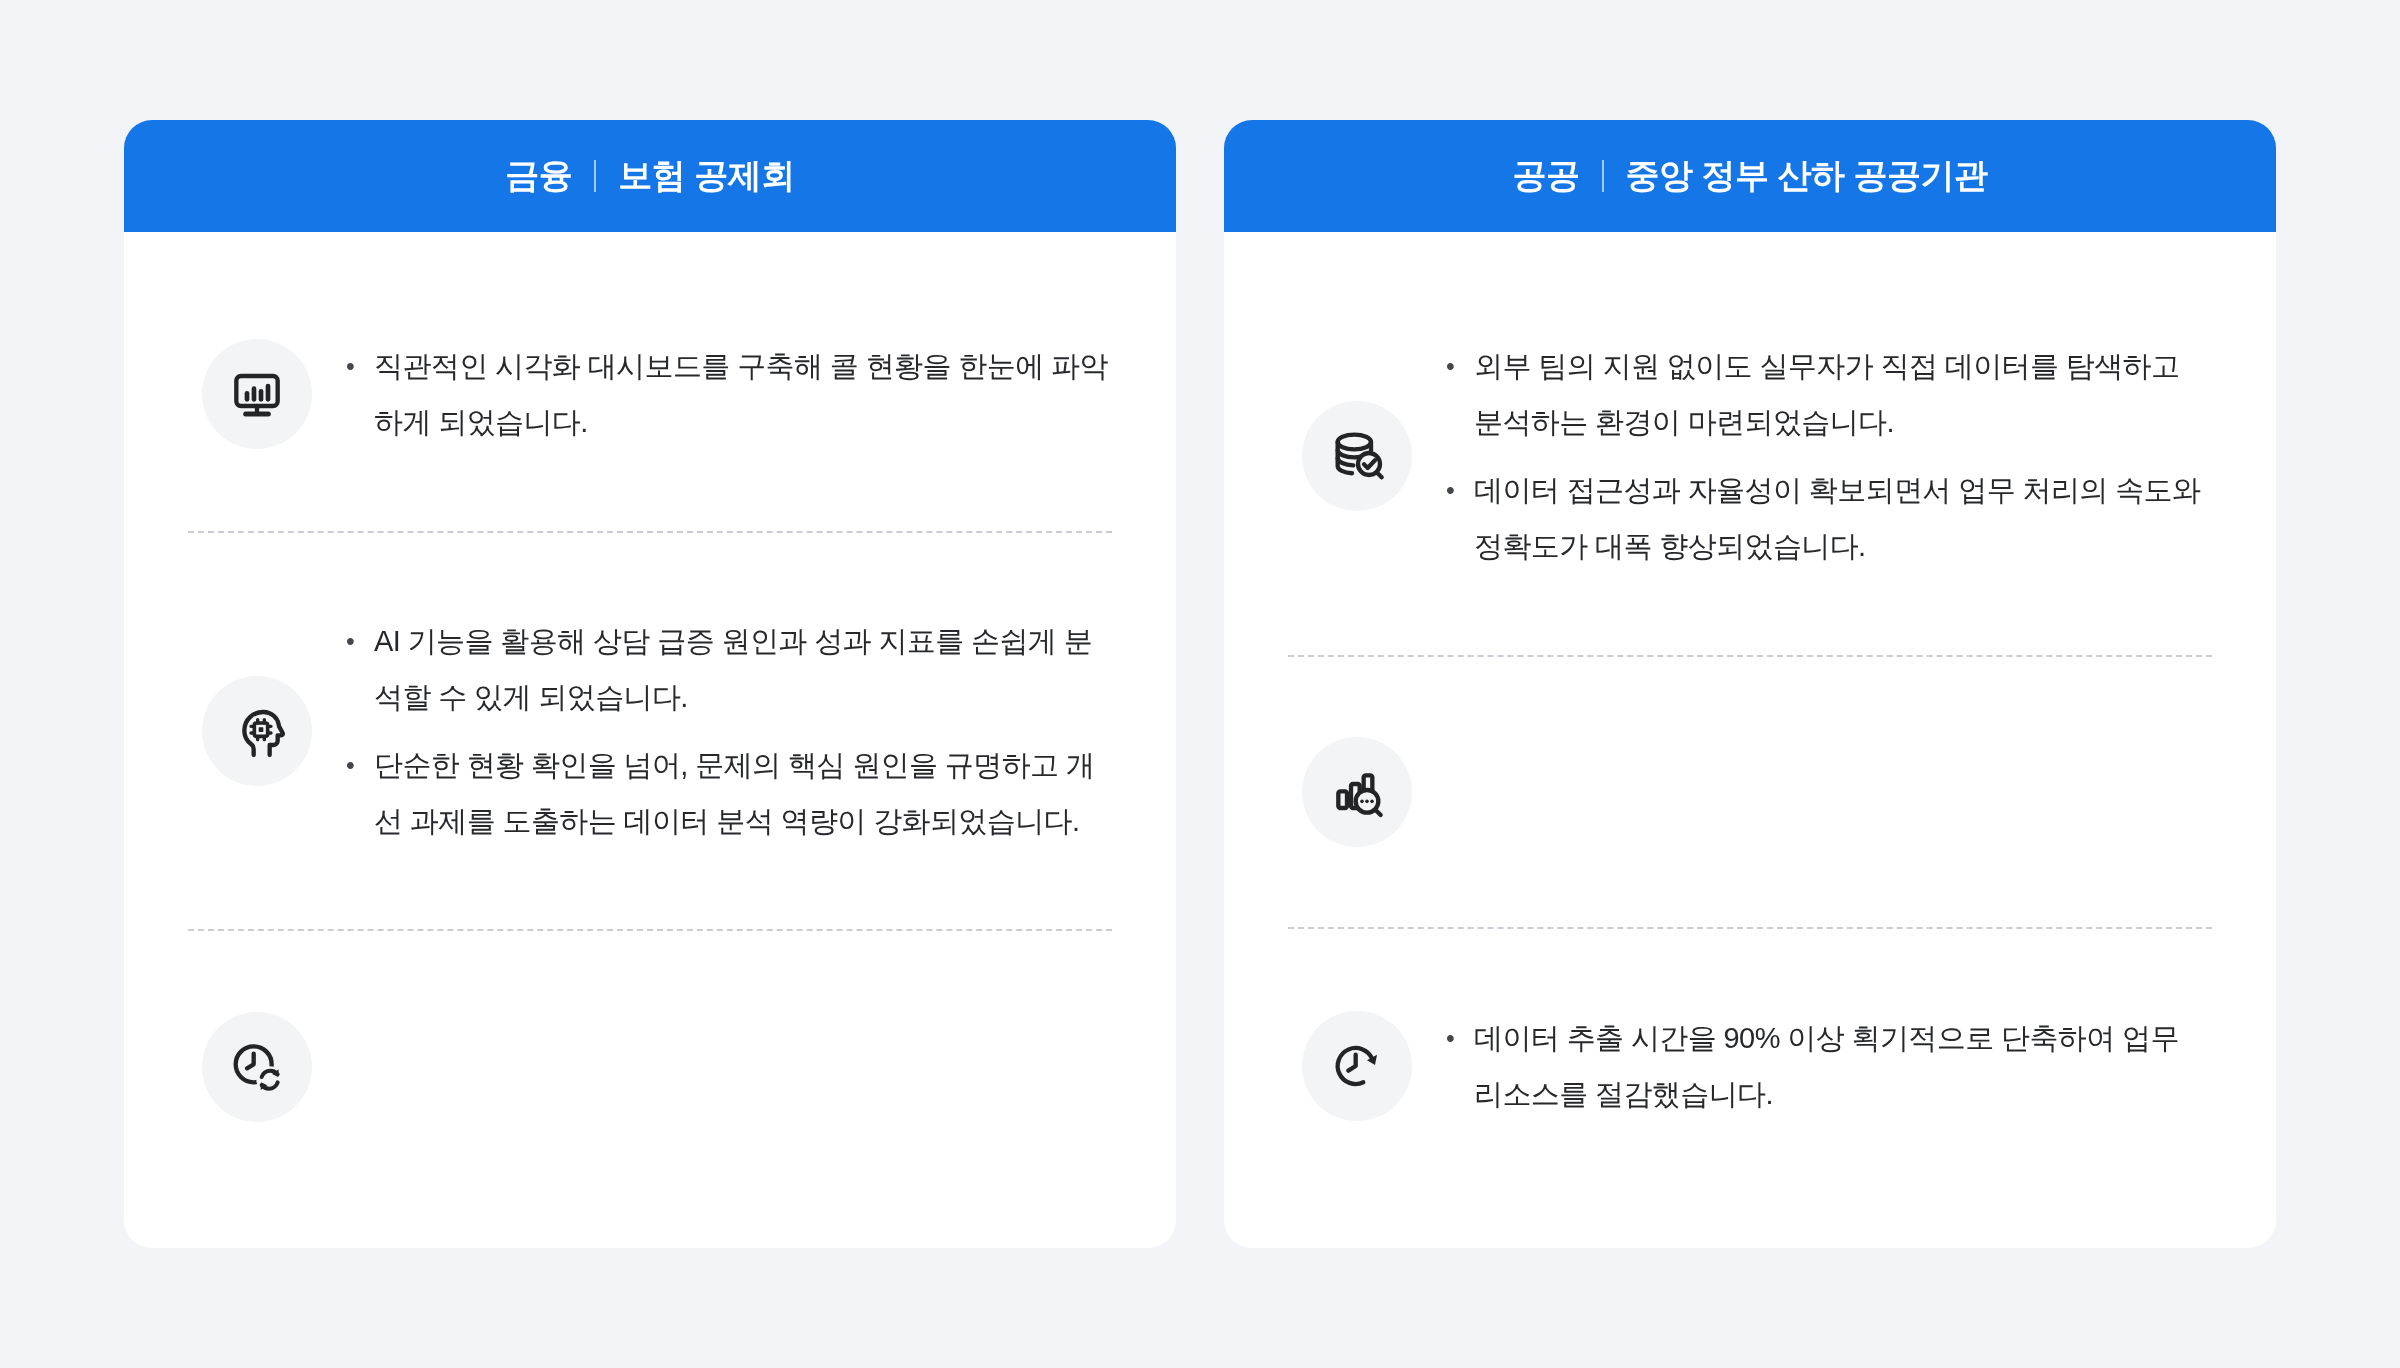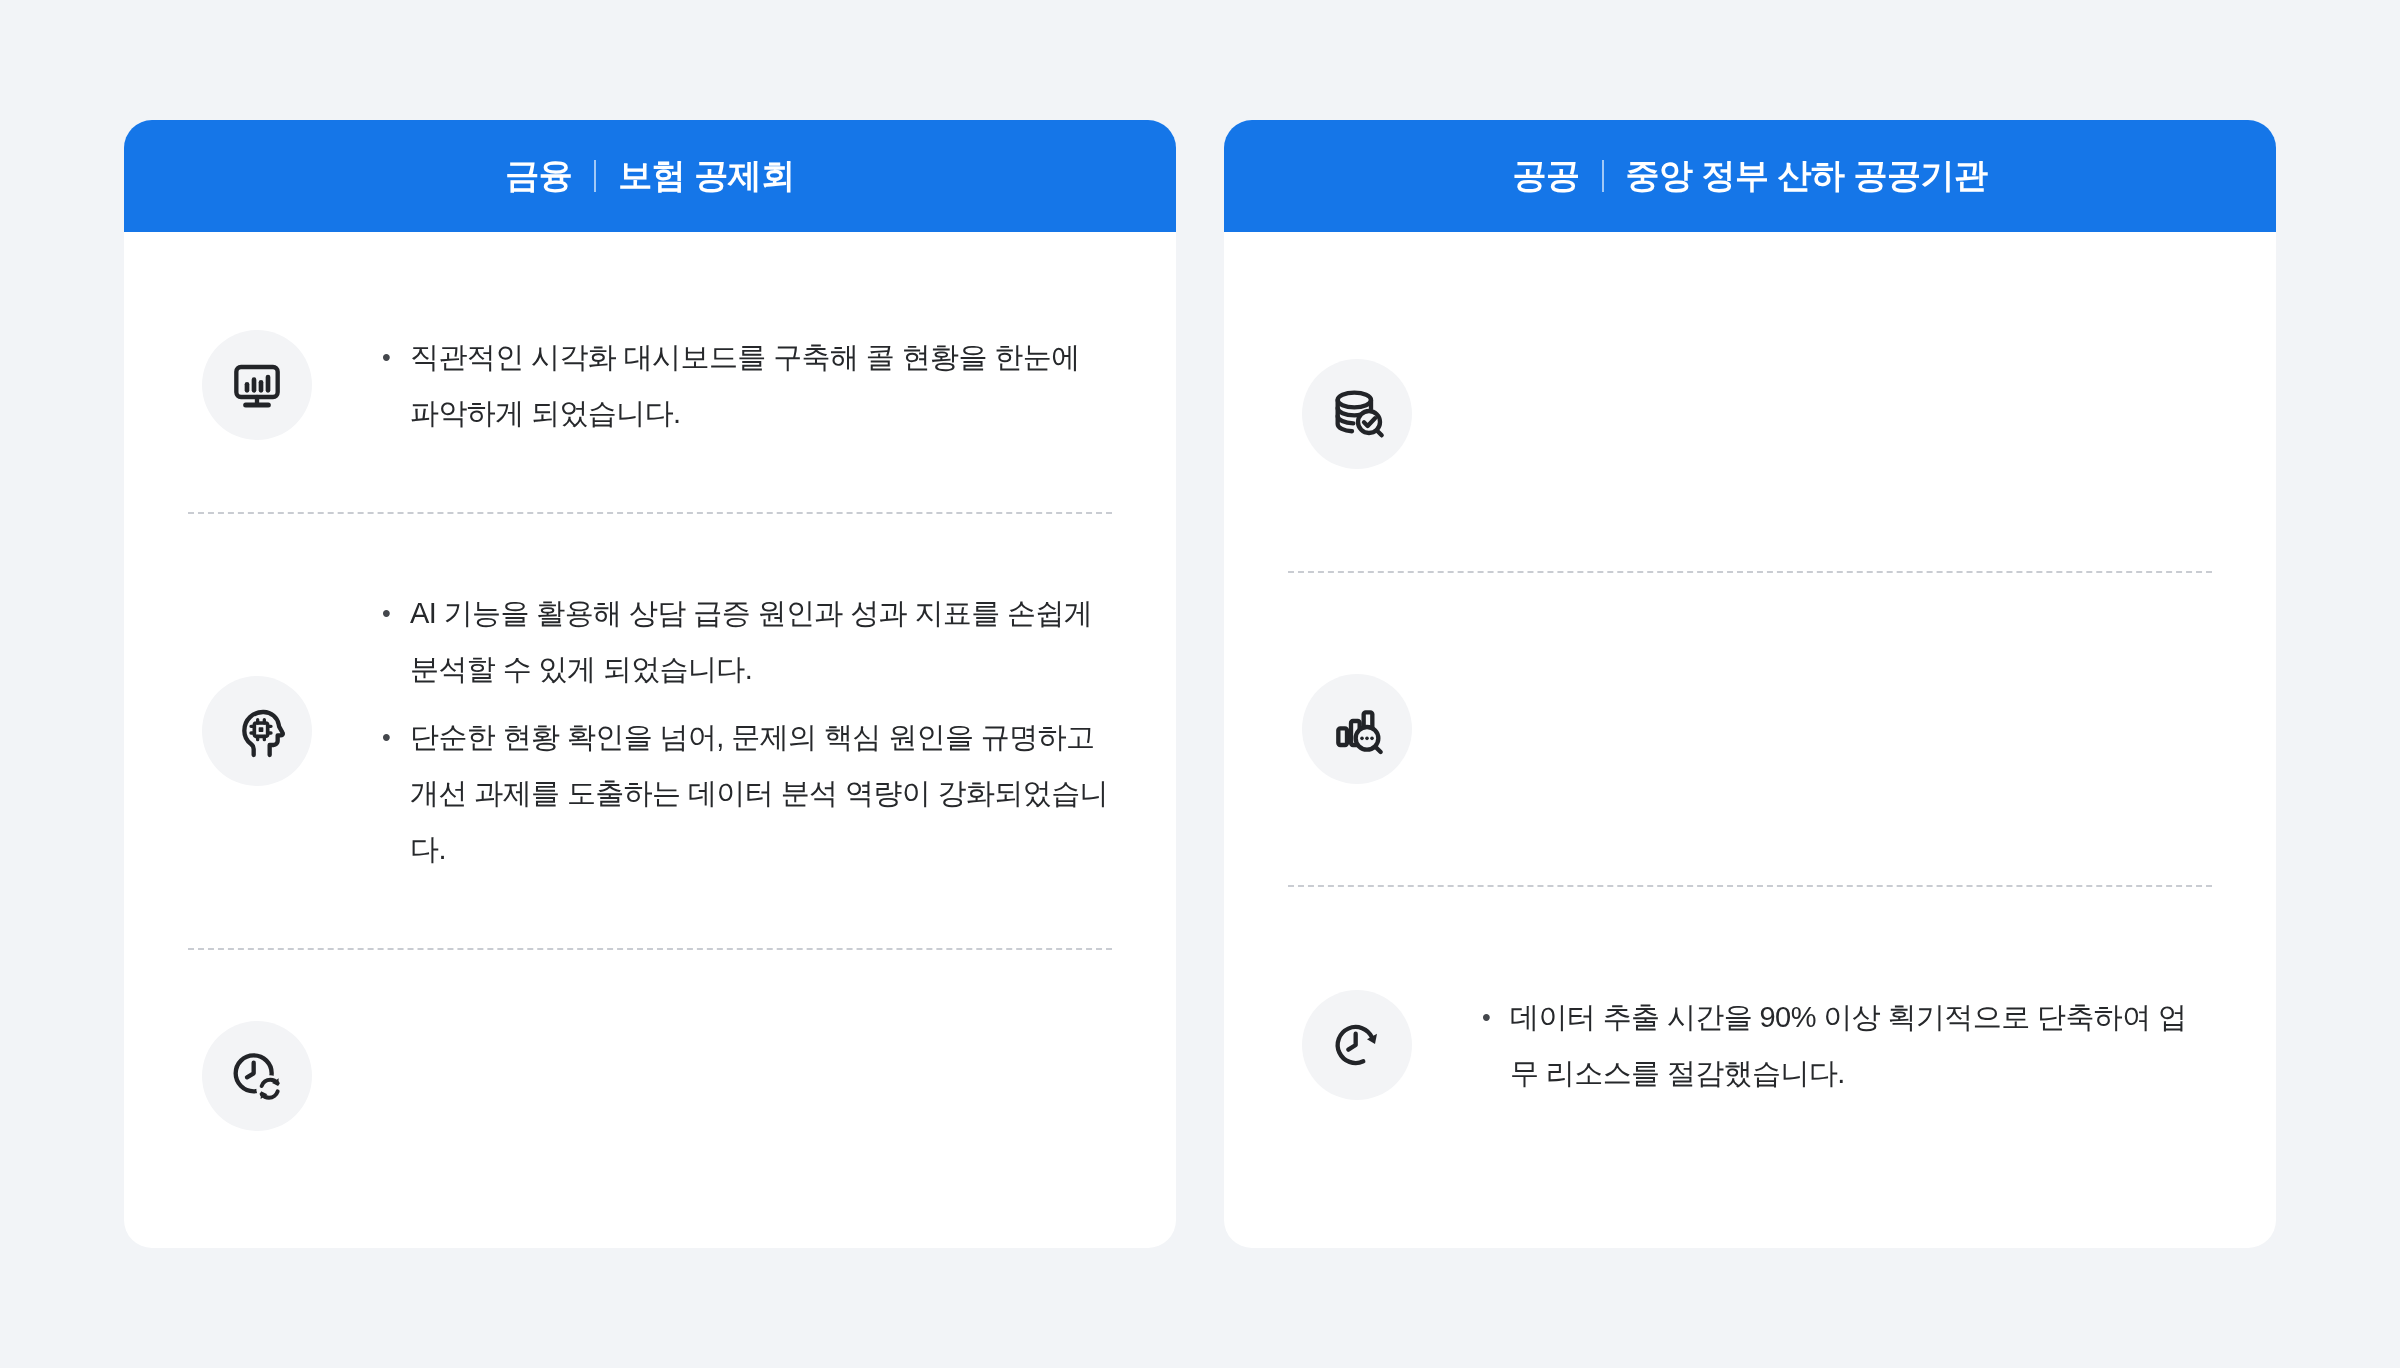--- a/index.html
+++ b/index.html
@@ -39,21 +39,21 @@
   }
   .card-body{
     flex:1;
     display:flex;flex-direction:column;
     box-sizing:border-box;
     padding:26px 64px 46px 64px;
   }
   .section{
     flex:1 1 auto;
     display:flex;align-items:center;
-    gap:68px;
+    gap:32px;
     padding:28px 0;
   }
   .icon-circle{
     width:110px;height:110px;flex:0 0 110px;
     border-radius:50%;
     background:#F3F4F6;
     display:flex;align-items:center;justify-content:center;
     margin-left:14px;
   }
   .icon-circle svg{width:64px;height:64px;display:block;}
@@ -163,20 +163,24 @@
             <ellipse cx="44" cy="27" rx="25" ry="11"></ellipse>
             <path d="M69 27v13"></path>
             <path d="M19 27v36c0 5.7 9.3 10.3 21.5 10.9"></path>
             <path d="M19 39c0 6 11.2 11 25 11 3.4 0 6.6-.3 9.5-.9"></path>
             <path d="M19 51c0 6 10.5 10.7 23.5 11"></path>
             <circle cx="66" cy="60" r="16.5" fill="#F3F4F6"></circle>
             <path d="M77.5 72.5L85 80"></path>
             <path d="M58.5 60.5l5.5 5.5L75 54.5"></path>
           </svg>
         </div>
+        <ul class="bullets">
+          <li>외부 팀의 지원 없이도 실무자가 직접 데이터를 탐색하고 분석하는 환경이 마련되었습니다.</li>
+          <li>데이터 접근성과 자율성이 확보되면서 업무 처리의 속도와 정확도가 대폭 향상되었습니다.</li>
+        </ul>
       </div>
 
       <div class="divider"></div>
 
       <div class="section">
         <div class="icon-circle">
           <svg viewBox="0 0 96 96" fill="none" stroke="#222428" stroke-width="6.5" stroke-linecap="round" stroke-linejoin="round">
             <rect x="20" y="47" width="13" height="25" rx="3"></rect>
             <rect x="39" y="36" width="13" height="36" rx="3"></rect>
             <rect x="58" y="23" width="13" height="27" rx="3"></rect>

